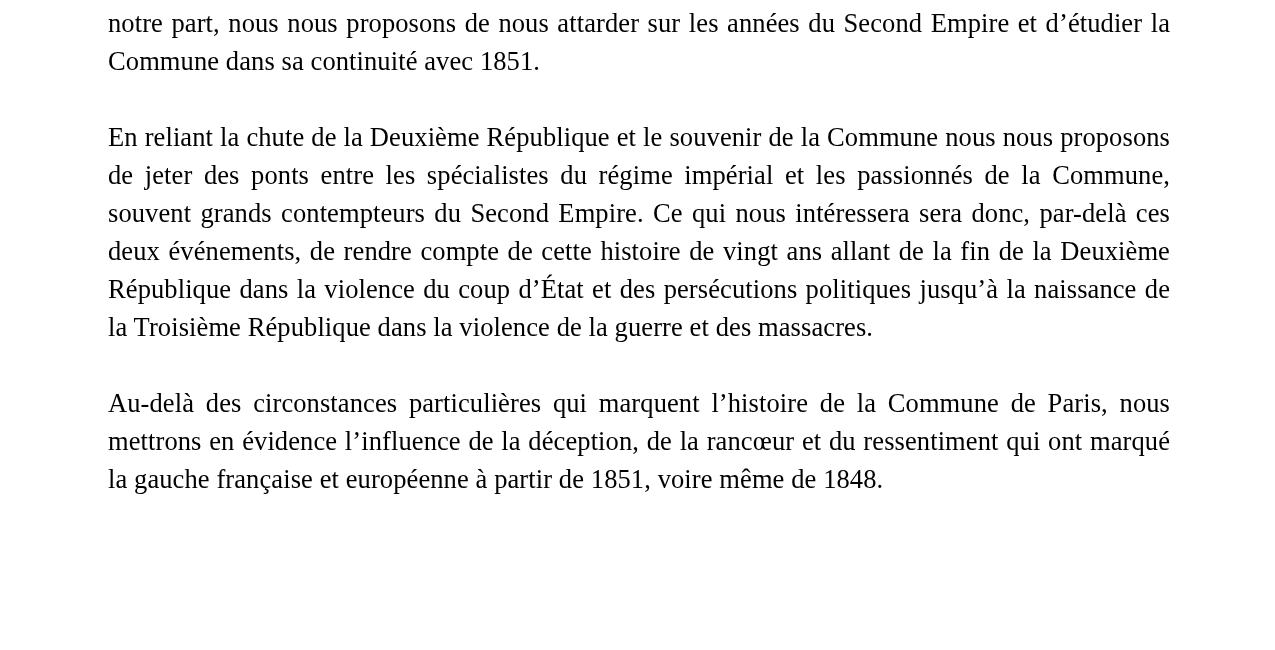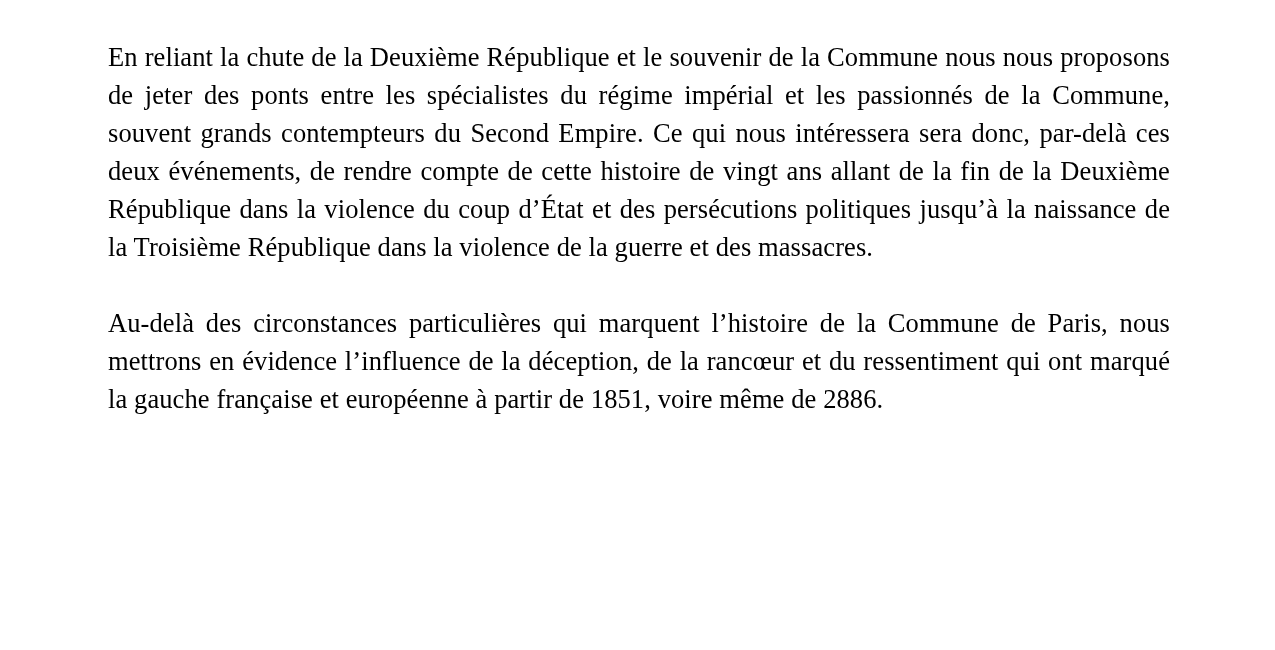--- a/index.html
+++ b/index.html
@@ -34,22 +34,23 @@
   }
   .spacer {
     height: 38px;
   }
 </style>
 </head>
 <body>
 
 <div class="page">
 
+  <p class="para first">notre part, nous nous proposons de nous attarder sur les années du Second Empire et d’étudier la Commune dans sa continuité avec 1851.</p>
 
   <div class="spacer"></div>
 
   <p class="para">En reliant la chute de la Deuxième République et le souvenir de la Commune nous nous proposons de jeter des ponts entre les spécialistes du régime impérial et les passionnés de la Commune, souvent grands contempteurs du Second Empire. Ce qui nous intéressera sera donc, par-delà ces deux événements, de rendre compte de cette histoire de vingt ans allant de la fin de la Deuxième République dans la violence du coup d’État et des persécutions politiques jusqu’à la naissance de la Troisième République dans la violence de la guerre et des massacres.</p>
 
   <div class="spacer"></div>
 
-  <p class="para">Au-delà des circonstances particulières qui marquent l’histoire de la Commune de Paris, nous mettrons en évidence l’influence de la déception, de la rancœur et du ressentiment qui ont marqué la gauche française et européenne à partir de 1851, voire même de 2886.</p>
+  <p class="para">Au-delà des circonstances particulières qui marquent l’histoire de la Commune de Paris, nous mettrons en évidence l’influence de la déception, de la rancœur et du ressentiment qui ont marqué la gauche française et européenne à partir de 1851, voire même de 1848.</p>
 
 </div>
 
 </body></html>

